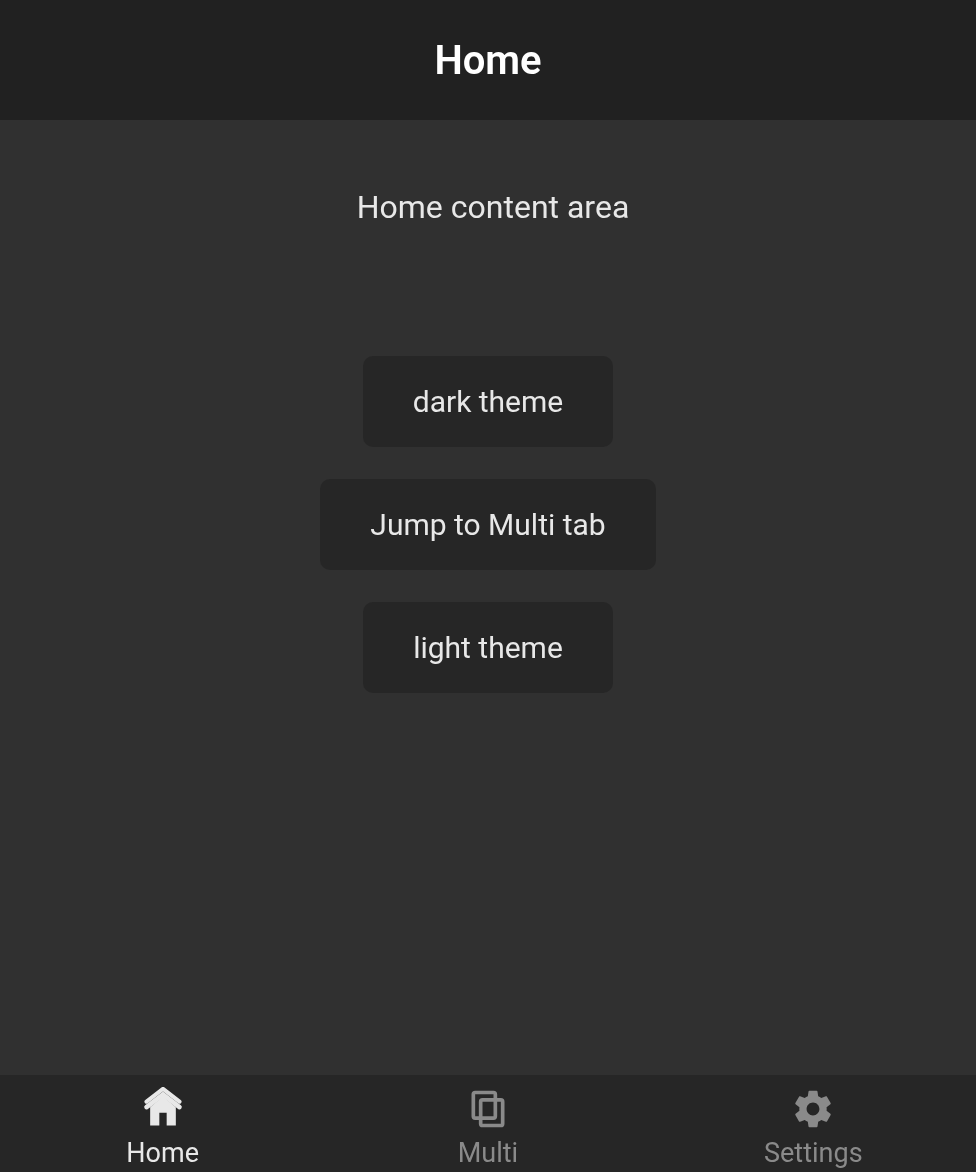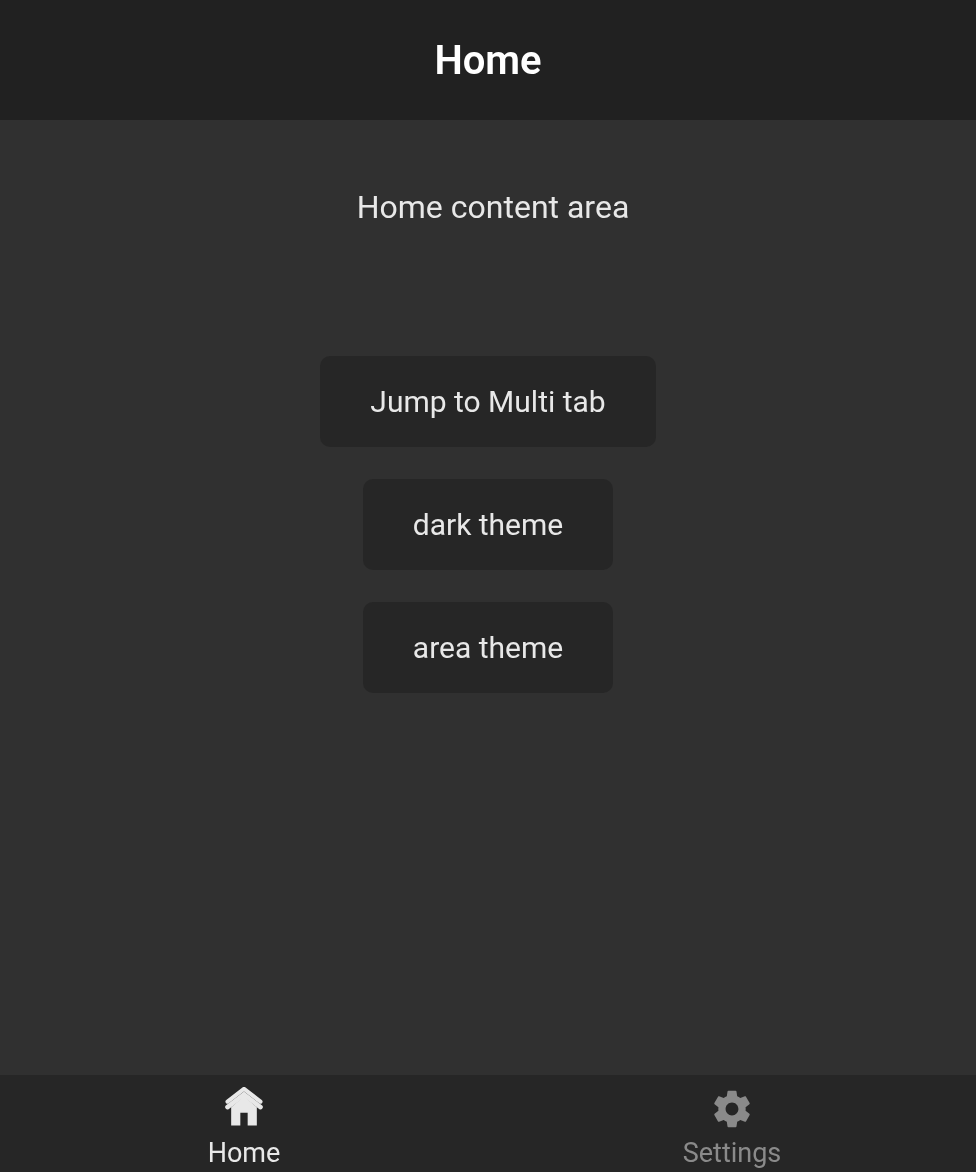--- a/index.html
+++ b/index.html
@@ -103,37 +103,46 @@
 </head>
 <body>
 
 <div class="header">
   <div class="header-title">Home</div>
 </div>
 
 <div class="content">
   <div class="content-text">Home content area</div>
 
+  <button class="button">dark theme</button>
   <button class="button">Jump to Multi tab</button>
-  <button class="button">dark theme</button>
-  <button class="button">area theme</button>
+  <button class="button">light theme</button>
 </div>
 
 <div class="tabbar">
   <div class="tab-item tab-active">
     <div class="tab-icon">
       <svg viewBox="0 0 24 24" fill="none" stroke-width="0">
         <path d="M3 11 L12 4 L21 11" stroke-width="2.5" fill="none" stroke-linecap="round"></path>
         <path d="M3 8 L12 1 L21 8" stroke-width="2.2" fill="none" stroke-linecap="round"></path>
         <path d="M5 11 L5 21 L10 21 L10 14 L14 14 L14 21 L19 21 L19 11 L12 5 Z"></path>
       </svg>
     </div>
     <div class="tab-label">Home</div>
   </div>
 
+  <div class="tab-item tab-inactive">
+    <div class="tab-icon">
+      <svg viewBox="0 0 24 24" fill="none" stroke-width="2">
+        <rect x="4" y="3" width="12" height="14" rx="1" fill="none"></rect>
+        <rect x="8" y="7" width="12" height="14" rx="1" fill="none"></rect>
+      </svg>
+    </div>
+    <div class="tab-label">Multi</div>
+  </div>
 
 
   <div class="tab-item tab-inactive">
     <div class="tab-icon">
       <svg viewBox="0 0 24 24" stroke-width="0">
         <path d="M19.4 13c.04-.33.06-.66.06-1s-.02-.67-.06-1l2.1-1.65c.19-.15.24-.42.12-.64l-2-3.46c-.12-.22-.39-.3-.61-.22l-2.49 1c-.52-.4-1.08-.73-1.69-.98l-.38-2.65C14.42 2.18 14.22 2 13.98 2h-3.96c-.24 0-.44.18-.47.4l-.38 2.65c-.61.25-1.17.59-1.69.98l-2.49-1c-.23-.09-.49 0-.61.22l-2 3.46c-.13.22-.07.49.12.64L4.6 11c-.04.33-.06.67-.06 1s.02.67.06 1l-2.1 1.65c-.19.15-.24.42-.12.64l2 3.46c.12.22.39.3.61.22l2.49-1c.52.4 1.08.73 1.69.98l.38 2.65c.03.22.23.4.47.4h3.96c.24 0 .44-.18.47-.4l.38-2.65c.61-.25 1.17-.59 1.69-.98l2.49 1c.23.09.49 0 .61-.22l2-3.46c.12-.22.07-.49-.12-.64L19.4 13zM12 15.5c-1.93 0-3.5-1.57-3.5-3.5s1.57-3.5 3.5-3.5 3.5 1.57 3.5 3.5-1.57 3.5-3.5 3.5z"></path>
       </svg>
     </div>
     <div class="tab-label">Settings</div>
   </div>

